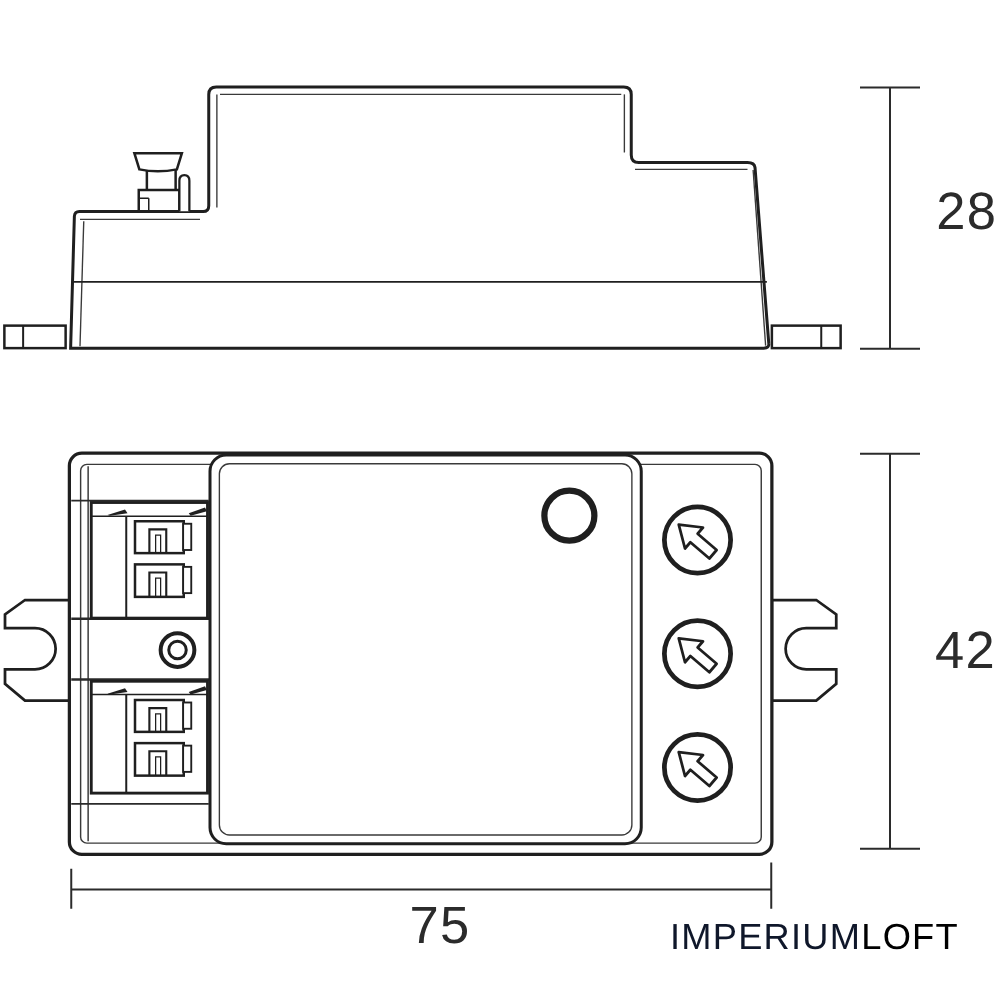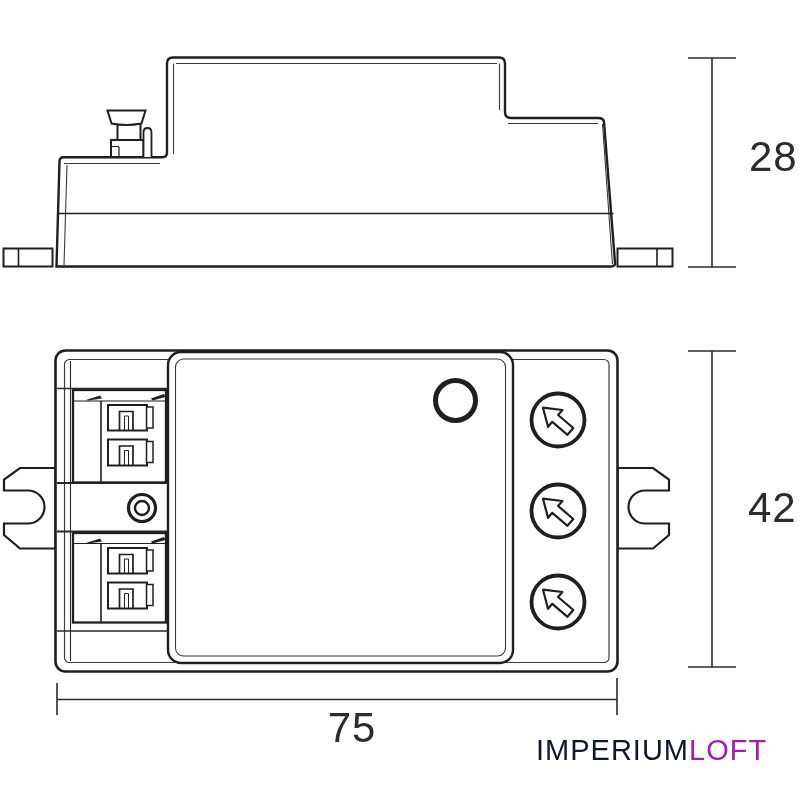--- a/index.html
+++ b/index.html
@@ -1,34 +1,34 @@
 <!DOCTYPE html>
 <html><head>
 <meta charset="utf-8">
 <style>
   html,body{margin:0;padding:0;}
   body{
     width:800px;height:800px;position:relative;overflow:hidden;
     background:#ffffff;
     font-family:"Liberation Sans", sans-serif;
   }
-  .canvas{position:absolute;left:0;top:0;width:800px;height:680px;}
+  .canvas{position:absolute;left:0;top:12px;width:800px;height:680px;}
   svg text.dim{
     font-family:"Liberation Sans", sans-serif;
     font-size:42px;
     fill:#2b2b2b;
     letter-spacing:1px;
   }
   .watermark{
     position:absolute;left:536px;top:734px;
     font-size:29px;font-weight:400;letter-spacing:1px;
     white-space:nowrap;user-select:none;
   }
   .watermark .wm-gray{color:#0f172a;}
-  .watermark .wm-pink{color:#a21caf;}
+  .watermark .wm-pink{color:#000000;}
 </style>
 </head>
 <body>
 
 <div class="canvas">
 <svg width="800" height="800" viewBox="0 0 800 800">
 
   <g stroke="#1f1f1f" fill="none">
 
     <g>

